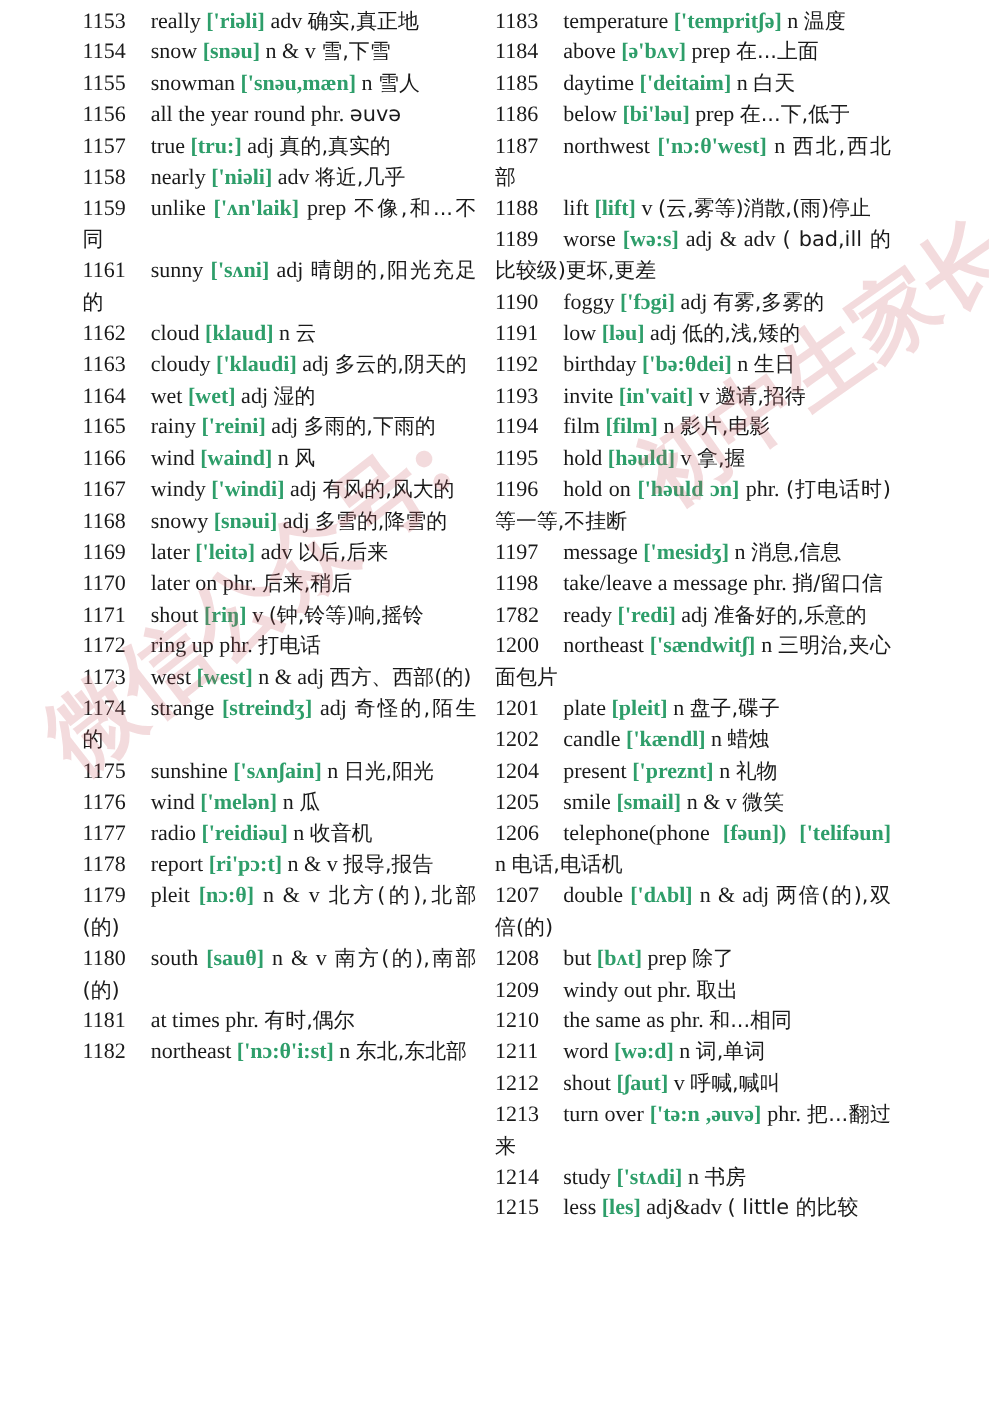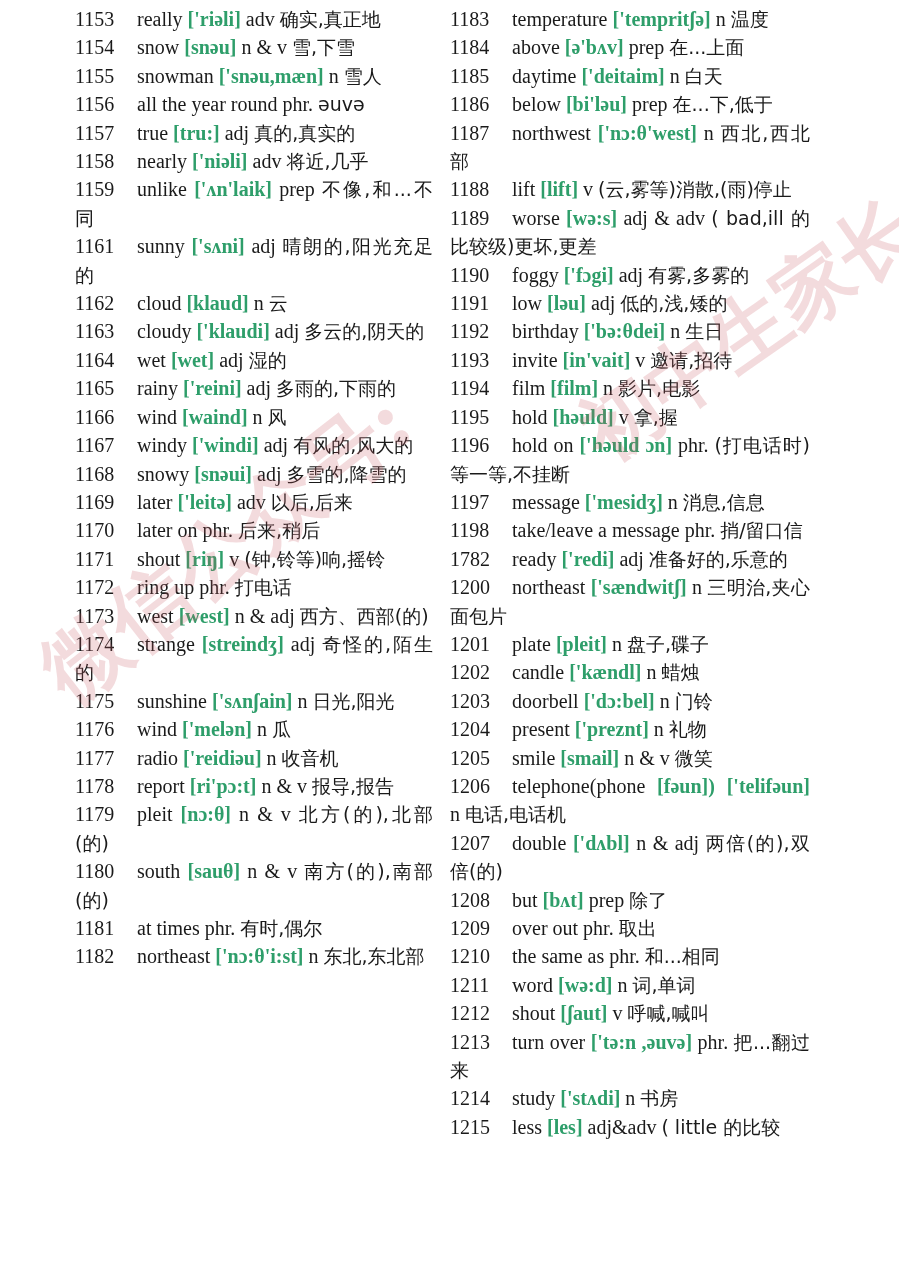--- a/index.html
+++ b/index.html
@@ -78,27 +78,26 @@
       <p class="entry"><span class="num">1193</span><span class="word">invite</span> <span class="ph">[in'vait]</span> <span class="pos">v</span>  <span class="cn">邀请,招待</span></p>
       <p class="entry"><span class="num">1194</span><span class="word">film</span> <span class="ph">[film]</span> <span class="pos">n</span>  <span class="cn">影片,电影</span></p>
       <p class="entry"><span class="num">1195</span><span class="word">hold</span> <span class="ph">[həuld]</span> <span class="pos">v</span>  <span class="cn">拿,握</span></p>
       <p class="entry"><span class="num">1196</span><span class="word">hold on</span> <span class="ph">['həuld ɔn]</span> <span class="pos">phr.</span>  <span class="cn">(打电话时)等一等,不挂断</span></p>
       <p class="entry"><span class="num">1197</span><span class="word">message</span> <span class="ph">['mesidʒ]</span> <span class="pos">n</span>  <span class="cn">消息,信息</span></p>
       <p class="entry"><span class="num">1198</span><span class="word">take/leave a message</span> <span class="pos">phr.</span>  <span class="cn">捎/留口信</span></p>
       <p class="entry"><span class="num">1782</span><span class="word">ready</span> <span class="ph">['redi]</span> <span class="pos">adj</span>  <span class="cn">准备好的,乐意的</span></p>
       <p class="entry"><span class="num">1200</span><span class="word">northeast</span> <span class="ph">['sændwitʃ]</span> <span class="pos">n</span>  <span class="cn">三明治,夹心面包片</span></p>
       <p class="entry"><span class="num">1201</span><span class="word">plate</span> <span class="ph">[pleit]</span> <span class="pos">n</span>  <span class="cn">盘子,碟子</span></p>
       <p class="entry"><span class="num">1202</span><span class="word">candle</span> <span class="ph">['kændl]</span> <span class="pos">n</span>  <span class="cn">蜡烛</span></p>
-      <p class="entry"><span class="num">1203</span><span class="word">doorbell</span> <span class="ph">['dɔ:bel]</span> <span class="pos">n</span>  <span class="cn">门铃</span></p>
       <p class="entry"><span class="num">1204</span><span class="word">present</span> <span class="ph">['preznt]</span> <span class="pos">n</span>  <span class="cn">礼物</span></p>
       <p class="entry"><span class="num">1205</span><span class="word">smile</span> <span class="ph">[smail]</span> <span class="pos">n &amp; v</span>  <span class="cn">微笑</span></p>
       <p class="entry"><span class="num">1206</span><span class="word">telephone(phone</span> <span class="ph">[fəun])</span> <span class="ph">['telifəun]</span> <span class="pos">n</span>  <span class="cn">电话,电话机</span></p>
       <p class="entry"><span class="num">1207</span><span class="word">double</span> <span class="ph">['dʌbl]</span> <span class="pos">n &amp; adj</span>  <span class="cn">两倍(的),双倍(的)</span></p>
       <p class="entry"><span class="num">1208</span><span class="word">but</span> <span class="ph">[bʌt]</span> <span class="pos">prep</span>  <span class="cn">除了</span></p>
-      <p class="entry"><span class="num">1209</span><span class="word">over out</span> <span class="pos">phr.</span>  <span class="cn">取出</span></p>
+      <p class="entry"><span class="num">1209</span><span class="word">windy out</span> <span class="pos">phr.</span>  <span class="cn">取出</span></p>
       <p class="entry"><span class="num">1210</span><span class="word">the same as</span> <span class="pos">phr.</span>  <span class="cn">和...相同</span></p>
       <p class="entry"><span class="num">1211</span><span class="word">word</span> <span class="ph">[wə:d]</span> <span class="pos">n</span>  <span class="cn">词,单词</span></p>
       <p class="entry"><span class="num">1212</span><span class="word">shout</span> <span class="ph">[ʃaut]</span> <span class="pos">v</span>  <span class="cn">呼喊,喊叫</span></p>
       <p class="entry"><span class="num">1213</span><span class="word">turn over</span> <span class="ph">['tə:n ,əuvə]</span> <span class="pos">phr.</span>  <span class="cn">把...翻过来</span></p>
       <p class="entry"><span class="num">1214</span><span class="word">study</span> <span class="ph">['stʌdi]</span> <span class="pos">n</span>  <span class="cn">书房</span></p>
       <p class="entry"><span class="num">1215</span><span class="word">less</span> <span class="ph">[les]</span> <span class="pos">adj&amp;adv</span>  <span class="cn">( little 的比较</span></p>
     </div>
   <div class="watermark wm1">微信公众号:</div>
   <div class="watermark wm2">初中生家长</div>
 </div>

